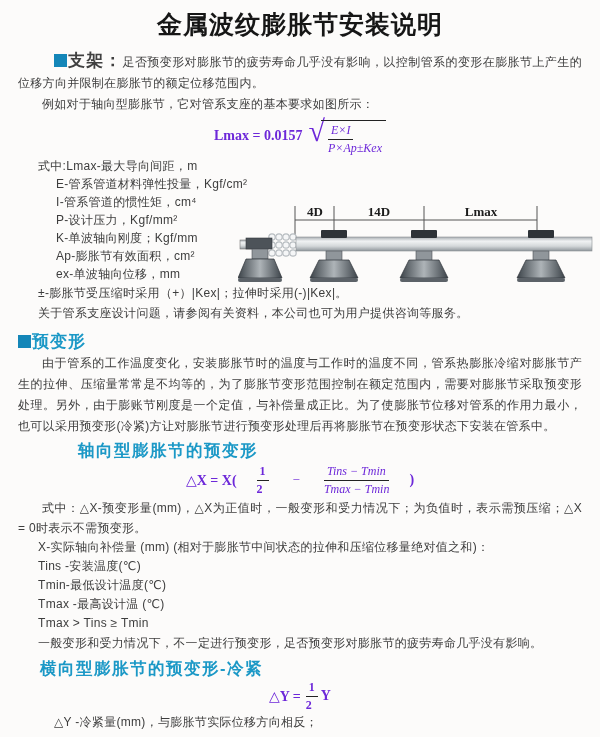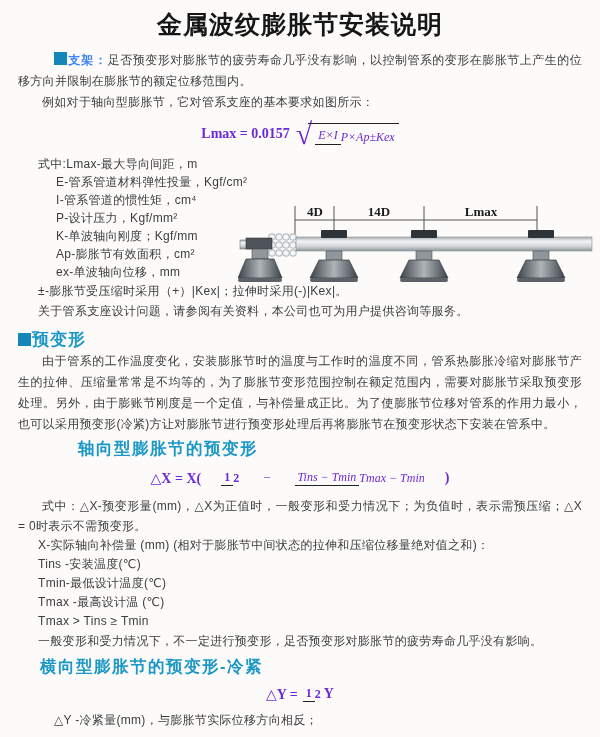--- a/index.html
+++ b/index.html
@@ -26,23 +26,23 @@
   p { margin: 0; }
   .body-text {
     font-size: 12px;
     line-height: 21px;
     text-align: justify;
     letter-spacing: 0.3px;
   }
   .para-first { text-indent: 36px; }
   .para-indent { text-indent: 2em; }
   .sec-head-inline {
-    font-size: 12px;
-    font-weight: bold;
-    color: #3b82f6;
+    font-size: 17px;
+    font-weight: bold;
+    color: #404040;
     letter-spacing: 1px;
     white-space: nowrap;
   }
   .sq {
     display: inline-block;
     width: 13px; height: 13px;
     background: #1486b8;
     margin-right: 1px;
     vertical-align: -1px;
   }
@@ -79,22 +79,22 @@
   }
   .formula1 { height: 38px; margin: 2px 0; }
   .formula2 { height: 32px; margin: 2px 0; gap: 20px; }
   .formula3 { height: 28px; margin: 2px 0; }
   .f-bold { font-weight: bold; font-size: 14px; white-space: pre; }
   .sqrt { display: inline-flex; align-items: flex-start; margin-left: 6px; }
   .sqrt-sign { font-size: 30px; line-height: 28px; font-weight: normal; margin-right: -4px; }
   .sqrt-body { border-top: 1.5px solid #222; padding: 2px 4px 0 7px; margin-top: 3px; }
   .frac {
     display: inline-flex;
-    flex-direction: row;
-    align-items: center;
+    flex-direction: column;
+    align-items: flex-start;
     font-size: 12px;
     line-height: 1.2;
     font-style: italic;
     vertical-align: middle;
   }
   .frac .num { border-bottom: 1px solid #222; padding: 0 3px 1px 3px; }
   .frac .den { padding-top: 1px; }
   .frac.plain { font-style: normal; font-weight: bold; }
   .f-op { font-size: 13px; margin: 0 4px; white-space: pre; }
 

